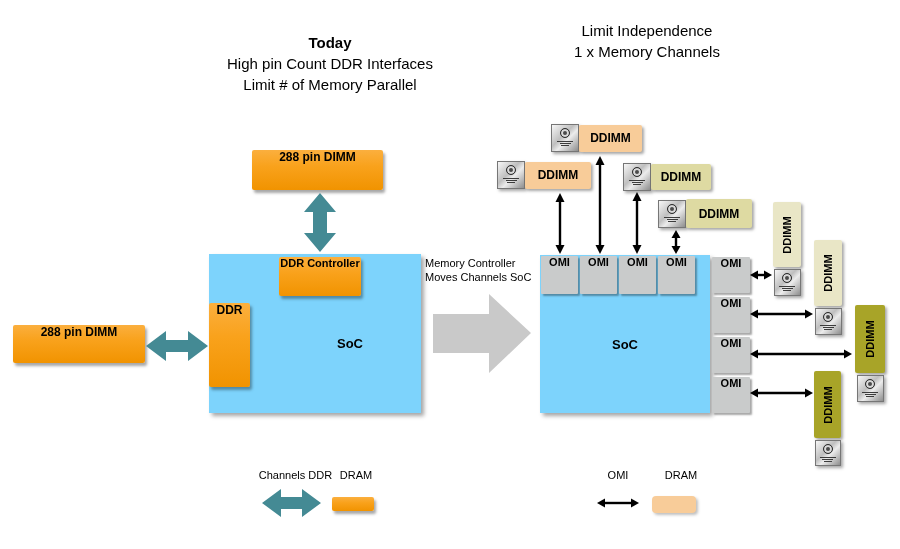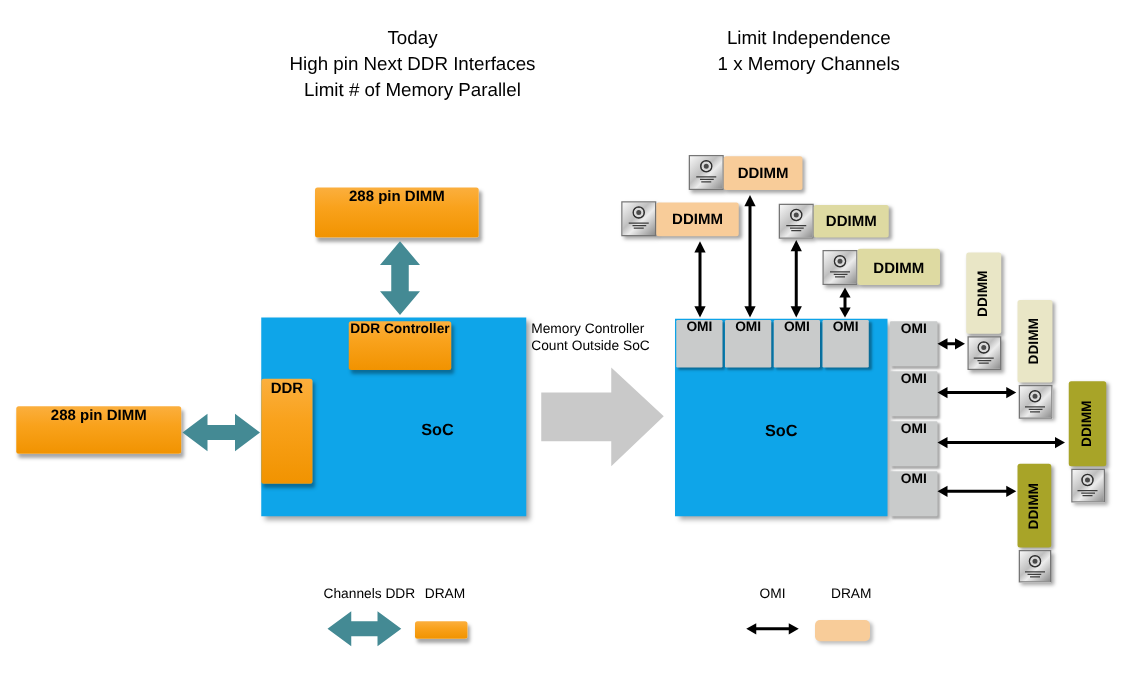--- a/index.html
+++ b/index.html
@@ -4,31 +4,31 @@
 <style>
   html,body { margin:0; padding:0; background:#fff; }
   #canvas {
     position:relative; width:900px; height:549px; overflow:hidden;
     background:#ffffff;
     font-family:"Liberation Sans", sans-serif;
     color:#000;
   }
   .abs { position:absolute; }
   .title { text-align:center; font-size:15px; line-height:21px; }
-  .title .head { font-weight:normal; }
+  .title .head { font-weight:bold;margin-top:12px; }
   .box {
     position:absolute; display:flex; align-items:flex-start; justify-content:center;
     font-weight:bold; box-sizing:border-box;
   }
   .orange {
     background:linear-gradient(180deg,#fbaf3e 0%,#f9a21c 40%,#f19300 100%);
     box-shadow:2px 3px 3px rgba(0,0,0,.35);
     border-radius:2px;
   }
-  .soc { background:#0ea5e9; box-shadow:3px 3px 4px rgba(0,0,0,.35);text-decoration:underline; }
+  .soc { background:#7dd3fc; box-shadow:3px 3px 4px rgba(0,0,0,.35);text-decoration:underline; }
   .soc-label { position:absolute; font-weight:bold; font-size:13px; }
   .omi {
     background:#c9cbcb; box-shadow:2px 2px 2px rgba(0,0,0,.35);
     font-size:11px; border-radius:1px;
   }
   .hmod { position:absolute; display:flex; align-items:center; }
   .vmod { position:absolute; display:flex; flex-direction:column; align-items:center; }
   .bar {
     display:flex; align-items:center; justify-content:center;
     font-weight:bold; font-size:12px;
@@ -63,21 +63,21 @@
   .legend-label { font-size:11px; text-align:center; }
   svg.overlay { position:absolute; left:0; top:0; pointer-events:none; }
 </style>
 </head>
 <body>
 
 <div id="canvas">
 
   <div class="abs title" style="left:180px;top:20px;width:300px;">
     <div class="head">Today</div>
-    <div>High pin Next DDR Interfaces</div>
+    <div>High pin Count DDR Interfaces</div>
     <div>Limit # of Memory Parallel</div>
   </div>
   <div class="abs title" style="left:497px;top:20px;width:300px;">
     <div>Limit Independence</div>
     <div>1 x Memory Channels</div>
   </div>
 
   <div class="box orange" style="left:252px;top:150px;width:131px;height:40px;font-size:12px;">
     <span>288 pin DIMM</span>
   </div>
@@ -93,21 +93,21 @@
   <div class="box orange" style="left:209px;top:303px;width:41px;height:84px;font-size:12px;">
     <span>DDR</span>
   </div>
 
   <div class="box orange" style="left:13px;top:325px;width:132px;height:38px;font-size:12px;">
     <span>288 pin DIMM</span>
   </div>
 
   <div class="abs small-note" style="left:425px;top:256px;width:108px;">
     <div>Memory Controller</div>
-    <div>Count Outside SoC</div>
+    <div>Moves Channels SoC</div>
   </div>
 
   <div class="box soc" style="left:540px;top:255px;width:170px;height:158px;">
     <span class="soc-label" style="left:0;top:82px;width:100%;text-align:center;">SoC</span>
   </div>
 
   <div class="box omi" style="left:541px;top:256px;width:37px;height:38px;">
       <span>OMI</span>
     </div>
   <div class="box omi" style="left:580px;top:256px;width:37px;height:38px;">

